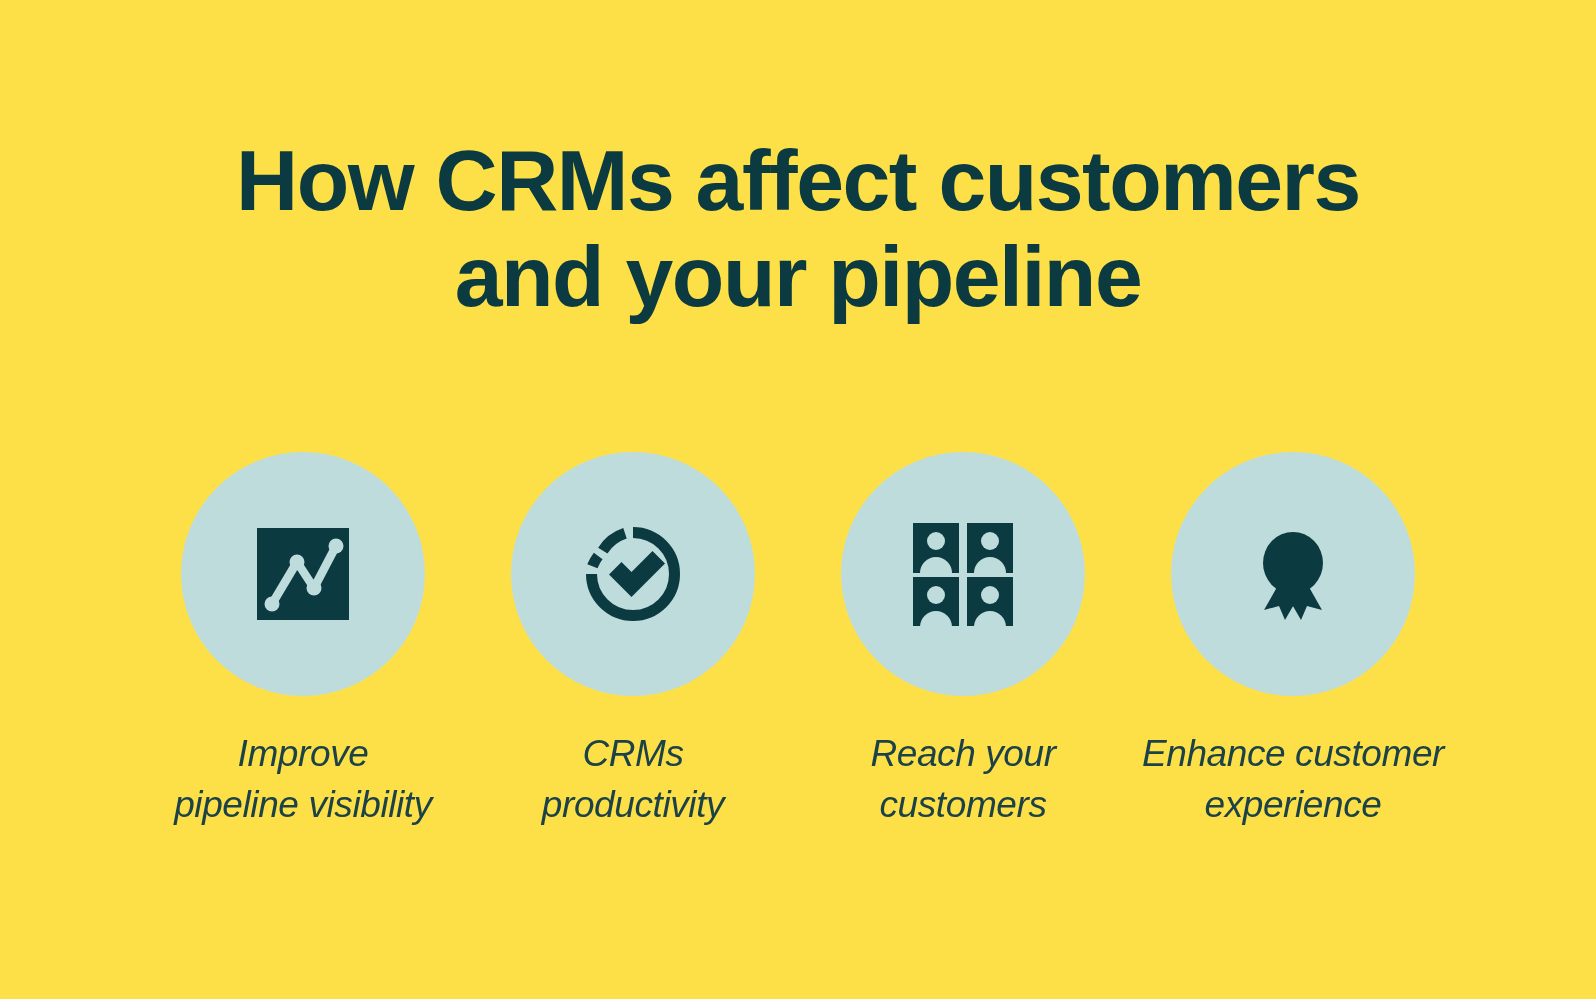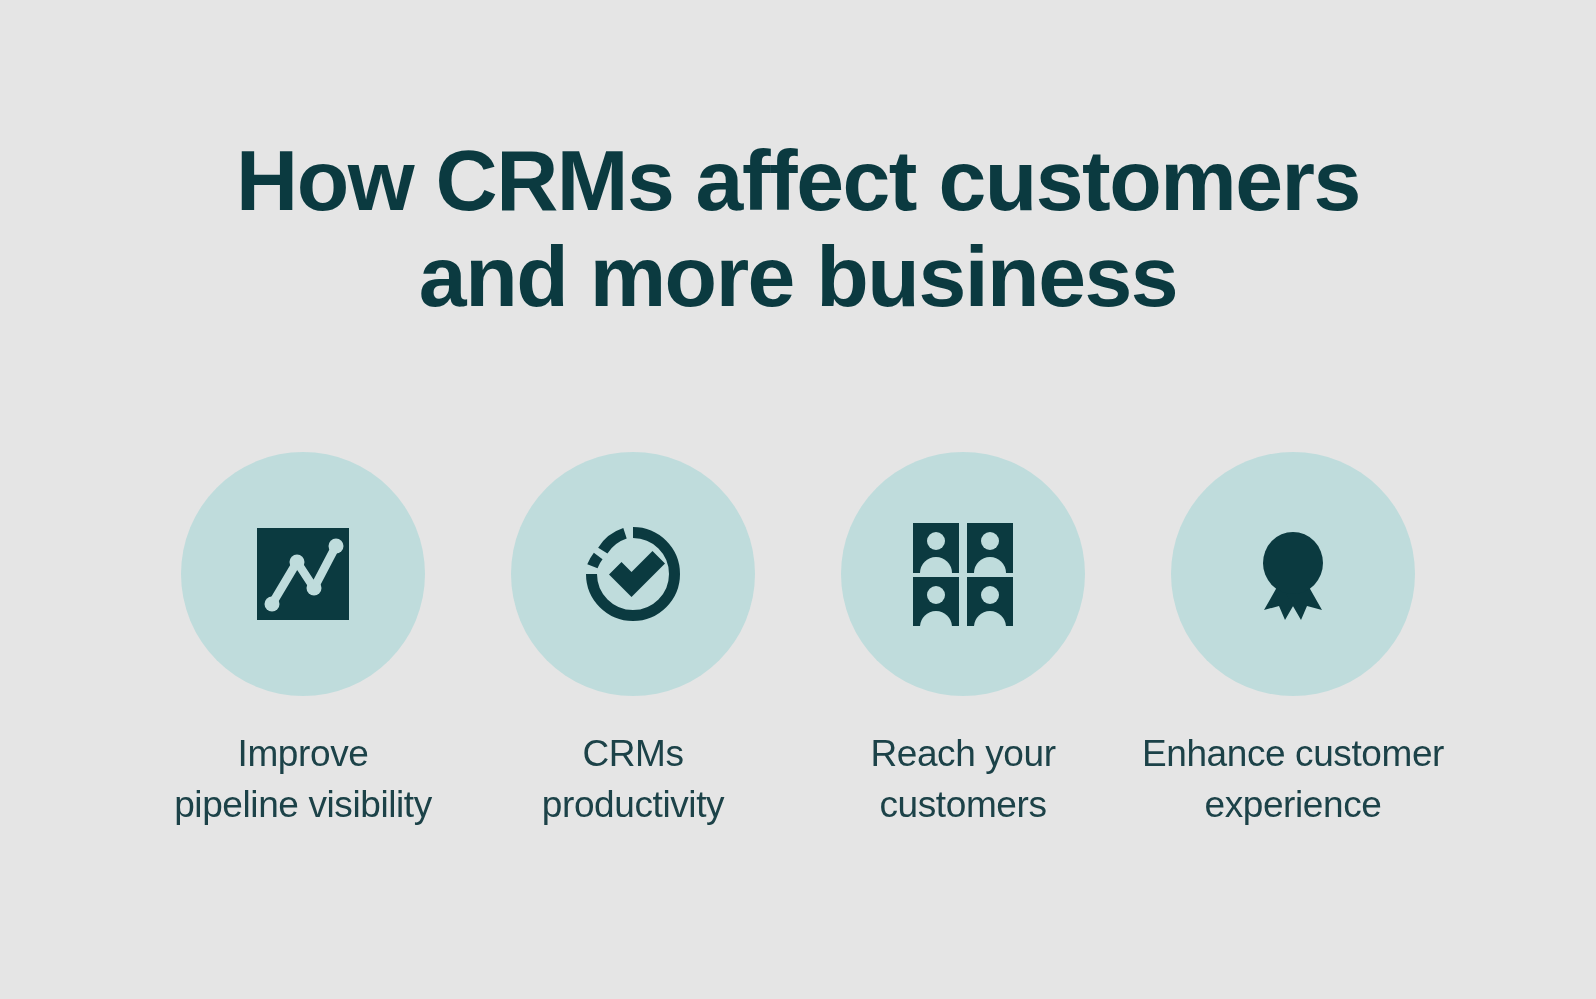--- a/index.html
+++ b/index.html
@@ -11,21 +11,21 @@
     height: 999px;
     background: #f7f8f7;
     font-family: "Liberation Sans", sans-serif;
     overflow: hidden;
   }
 
   .infographic {
     position: relative;
     width: 1596px;
     height: 999px;
-    background: #e5e5e5;
+    background: #fde047;
   }
 
   
   .title-block {
     position: absolute;
     top: 132px;
     left: 0;
     width: 1596px;
     text-align: center;
   }
@@ -43,20 +43,21 @@
   
   .cards {
     position: absolute;
     top: 452px;
     left: 0;
     width: 1596px;
     display: flex;
     justify-content: center;
     align-items: flex-start;
     gap: 86px;
+    font-style: italic;
   }
   .card {
     width: 244px;
     display: flex;
     flex-direction: column;
     align-items: center;
   }
   .icon-circle {
     width: 244px;
     height: 244px;
@@ -82,21 +83,21 @@
     letter-spacing: -0.4px;
   }
 </style>
 </head>
 <body>
 
 <div class="infographic">
 
   <div class="title-block">
     <span class="title-line">How CRMs affect customers</span>
-    <span class="title-line">and more business</span>
+    <span class="title-line">and your pipeline</span>
   </div>
 
   <div class="cards">
 
     <div class="card">
       <div class="icon-circle">
         <span>
           <svg width="104" height="104" viewBox="0 0 104 104" aria-hidden="true">
             <rect x="6" y="6" width="92" height="92" fill="#0b3a40"></rect>
             <g stroke="#bfdcdc" stroke-width="8.5" stroke-linecap="round" stroke-linejoin="round" fill="none">

